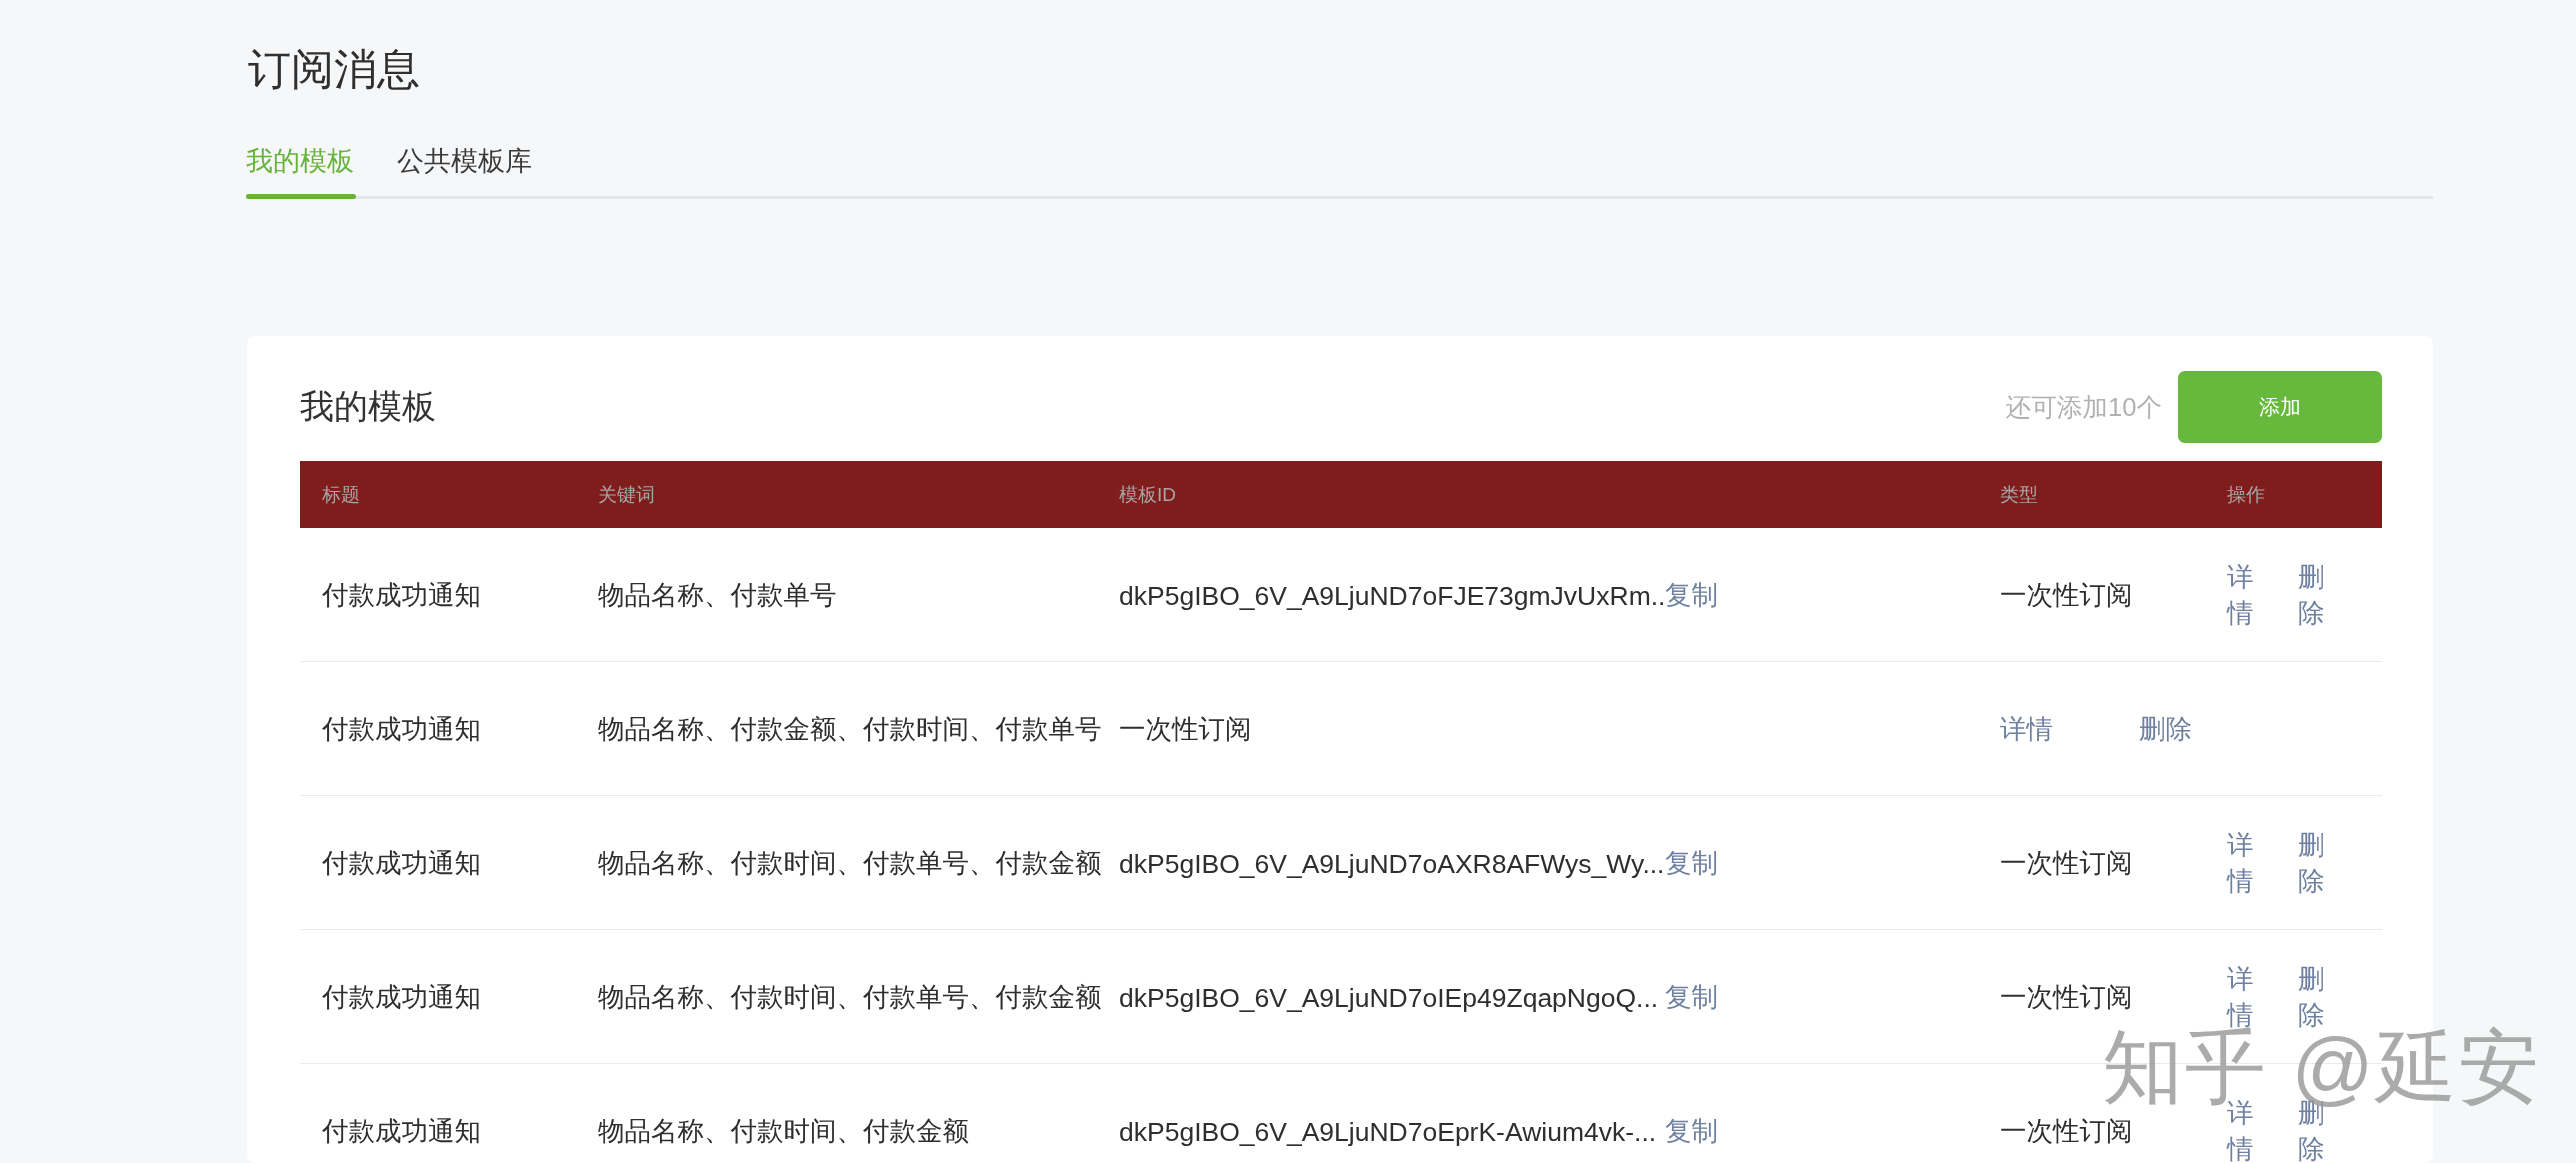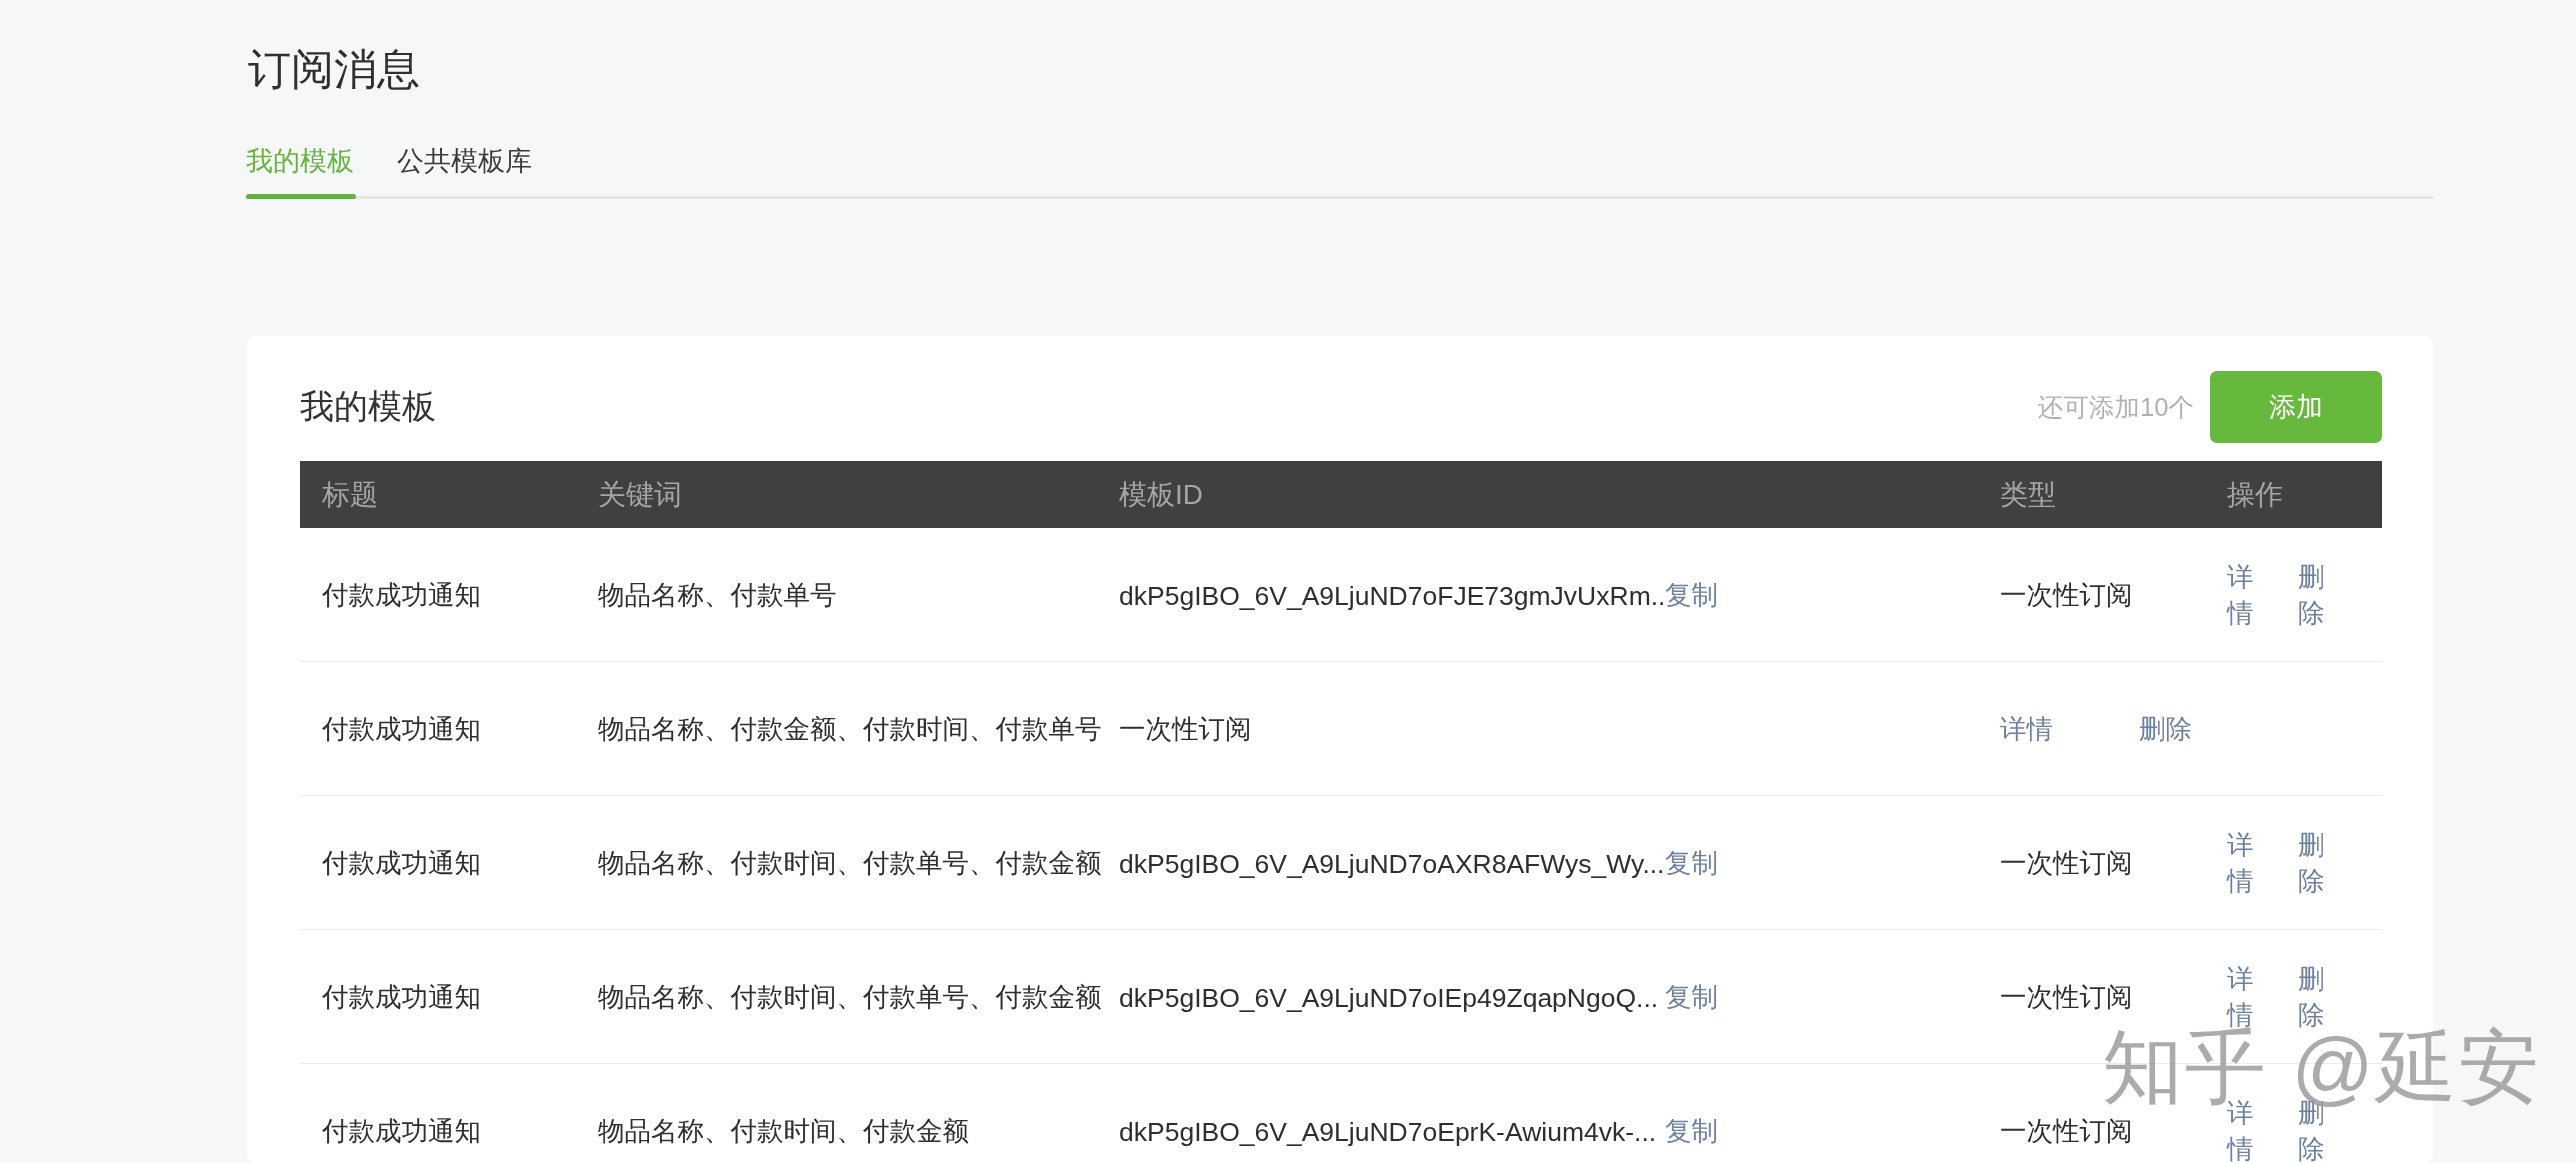--- a/index.html
+++ b/index.html
@@ -8,25 +8,25 @@
   .page-title{position:absolute;left:248px;top:41px;font-size:43px;color:#2f2f2f;font-weight:400;}
   .tabs{position:absolute;left:246px;top:143px;display:flex;gap:43px;}
   .tab{font-size:27px;color:#3a3a3a;cursor:pointer;}
   .tab.active{color:#65b33a;}
   .tabs-baseline{position:absolute;left:246px;top:196px;width:2187px;height:2.6px;background:#e4e5e7;}
   .tab-active-bar{position:absolute;left:246px;top:194px;width:110px;height:5.1px;background:#65b33a;border-radius:2.6px;}
   .card{position:absolute;left:247px;top:336px;width:2186px;height:827px;background:#ffffff;border-radius:8.5px;}
   .card-header{position:absolute;left:53px;top:35px;width:2082px;height:72px;display:flex;align-items:center;}
   .card-title{font-size:34px;color:#333333;flex:1;}
   .quota{font-size:25.6px;color:#b1b1b1;margin-right:16px;}
-  .add-btn{width:172px;height:72px;background:#66b93c;border:none;border-radius:6.8px;
-           color:#ffffff;font-size:27px;font-family:"Liberation Sans",sans-serif;cursor:pointer;}
+  .add-btn{width:204px;height:72px;background:#66b93c;border:none;border-radius:6.8px;
+           color:#ffffff;font-size:21px;font-family:"Liberation Sans",sans-serif;cursor:pointer;}
   .table{position:absolute;left:53px;top:125px;width:2082px;}
   .thead,.trow{display:grid;grid-template-columns:298px 521px 881px 227px 155px;align-items:center;}
-  .thead{height:67px;background:#404040;color:#a6a6a6;font-size:28px;}
+  .thead{height:67px;background:#7f1d1d;color:#a6a6a6;font-size:19px;}
   .trow{height:133px;font-size:26.5px;color:#2e2e2e;}
   .trow.bordered{border-top:1.7px solid #ebebeb;}
   .c1{padding-left:22px;}
   .c-ops-head{padding-right:35px;}
   .id-text{display:inline-block;width:546px;white-space:nowrap;overflow:hidden;vertical-align:middle;}
   .link{color:#6e80a0;cursor:pointer;font-size:26.5px;}
   .ops{display:flex;justify-content:space-between;gap:22px;padding-right:35px;}
   .watermark{position:absolute;left:2102px;top:1014px;z-index:5;font-size:81px;font-weight:400;
              color:rgba(150,150,150,0.8);white-space:nowrap;letter-spacing:1.7px;}
 </style>

